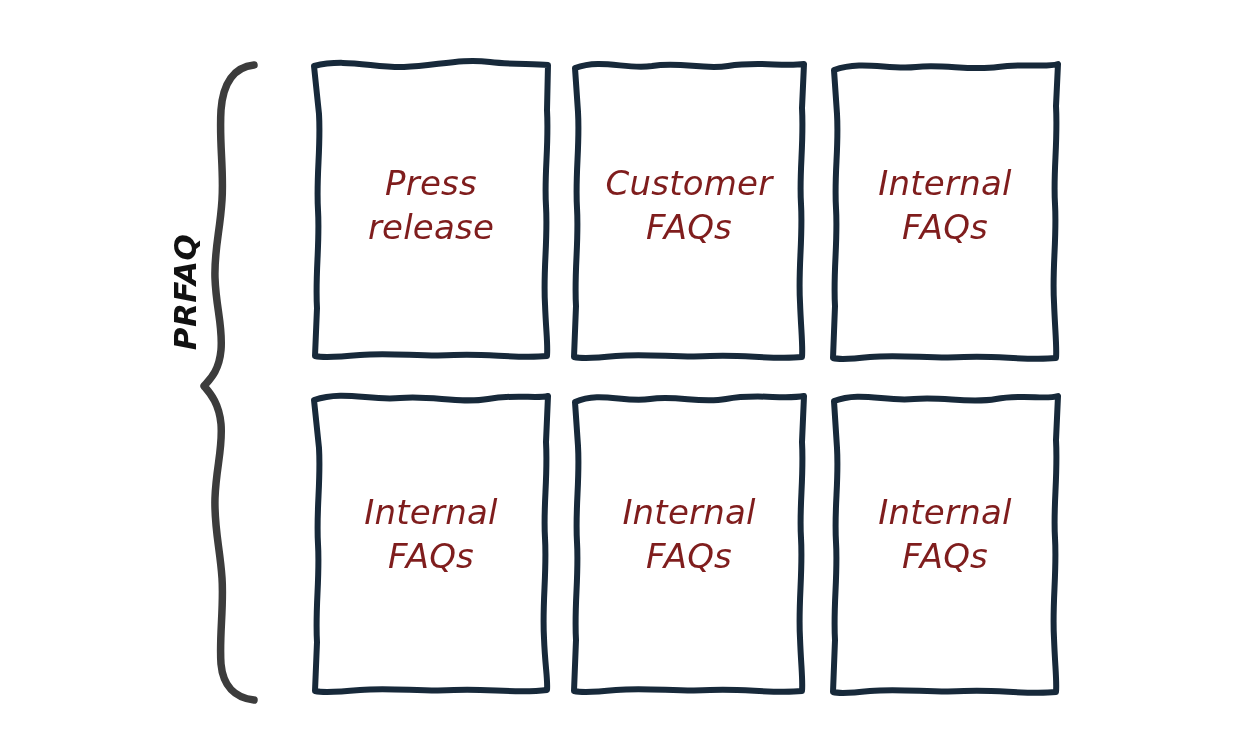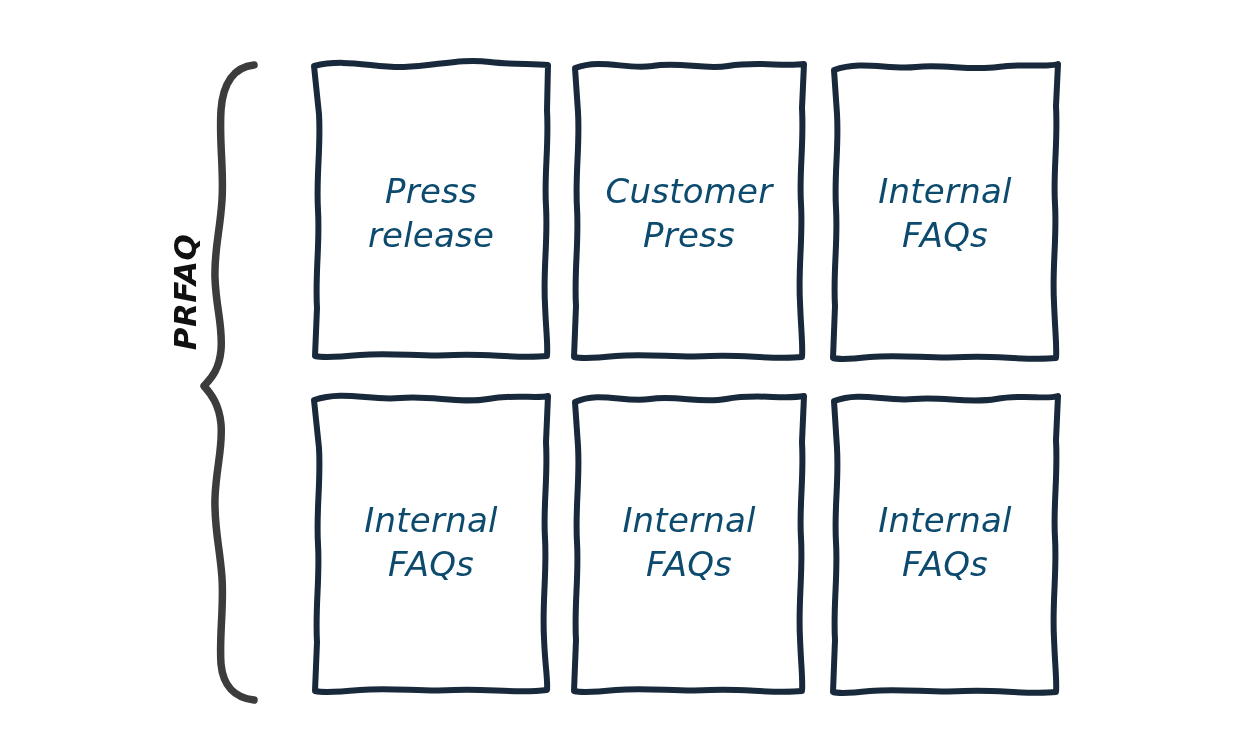--- a/index.html
+++ b/index.html
@@ -74,24 +74,23 @@
   .card-label {
     position: absolute;
     left: 6%;
     width: 88%;
     text-align: center;
     font-family: "DejaVu Sans", sans-serif;
     font-style: italic;
     font-weight: 400;
     font-size: 34px;
     line-height: 1.30;
-    color: #0c4a6e;
+    color: #7f1d1d;
     white-space: pre-line;
     letter-spacing: 0.2px;
-    margin-top: 8px;
   }
   .row1 .card-label { top: 34%; }
   .row2 .card-label { top: 33%; }
 </style>
 </head>
 <body>
 
 <div id="canvas">
 
   <div class="brace-wrap">
@@ -126,21 +125,21 @@
 
   <div class="card row1" style="left:568px; top:56px; width:242px; height:308px;">
     <svg class="frame" viewBox="0 0 242 308" preserveAspectRatio="none">
       <path d="M7 12 C 34 2, 58 14, 84 10 C 112 5, 134 14, 160 10 C 192 5, 214 11, 236 8
                L 234 52 C 236 88, 231 116, 233 148 C 235 182, 230 212, 232 246
                C 233 274, 235 290, 234 301
                C 204 304, 174 298, 142 300 C 110 302, 78 297, 48 300 C 28 302, 15 303, 6 301
                L 8 250 C 6 216, 11 186, 9 152 C 7 118, 12 90, 10 56 Z"></path>
     </svg>
     <div class="card-label">Customer
-Press</div>
+FAQs</div>
   </div>
 
   <div class="card row1" style="left:826px; top:56px; width:238px; height:308px;">
     <svg class="frame" viewBox="0 0 238 308" preserveAspectRatio="none">
       <path d="M8 14 C 36 4, 62 14, 90 11 C 118 8, 144 15, 172 11 C 200 7, 220 12, 232 8
                L 230 50 C 232 86, 227 116, 229 148 C 231 182, 226 212, 228 246
                C 229 274, 231 292, 230 302
                C 200 305, 170 299, 138 301 C 106 303, 74 298, 44 301 C 26 303, 14 304, 7 302
                L 9 250 C 7 216, 12 186, 10 152 C 8 118, 13 92, 11 58 Z"></path>
     </svg>

